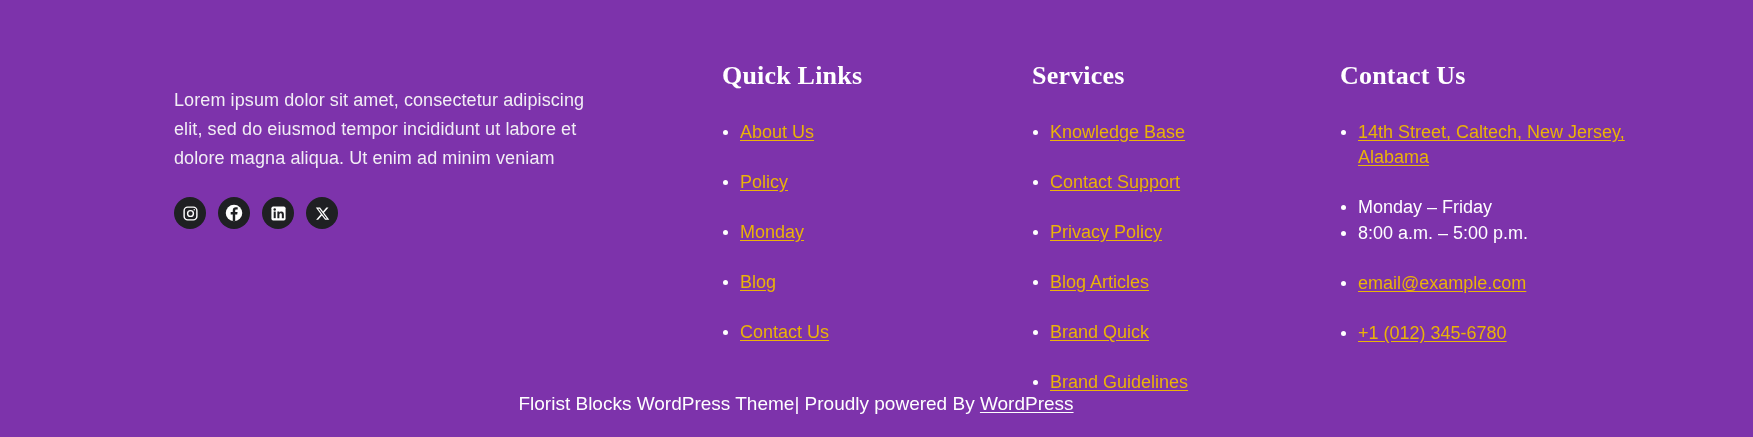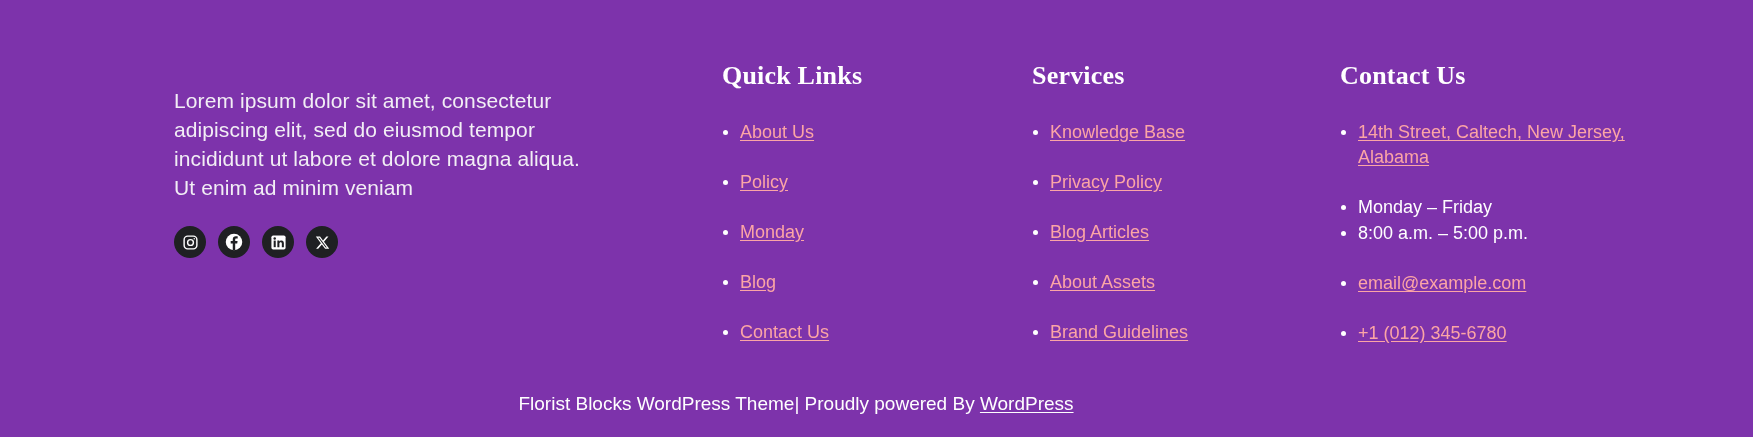--- a/index.html
+++ b/index.html
@@ -31,21 +31,21 @@
   }
 
   
   .col-about {
     position: absolute;
     left: 174px;
     top: 86px;
     width: 430px;
   }
   .about-text {
-    font-size: 21px;
+    font-size: 18px;
     line-height: 29px;
     color: #f2eef5;
     letter-spacing: 0.1px;
     margin: 0;
   }
   .social-row {
     display: flex;
     gap: 12px;
     margin-top: 24px;
   }
@@ -100,21 +100,21 @@
     content: "";
     position: absolute;
     left: 1px;
     top: 10px;
     width: 5px;
     height: 5px;
     border-radius: 50%;
     background: #ffffff;
   }
   ul.link-list a {
-    color: #fca5a5;
+    color: #eab308;
     text-decoration: underline;
     text-underline-offset: 2px;
     cursor: pointer;
   }
   ul.link-list span.plain {
     color: #ffffff;
     text-decoration: none;
   }
 
   
@@ -201,23 +201,24 @@
         <li><a>Monday</a></li>
         <li><a>Blog</a></li>
         <li><a>Contact Us</a></li>
       </ul>
     </div>
 
     <div class="col col-services">
       <h3 class="col-heading">Services</h3>
       <ul class="link-list">
         <li><a>Knowledge Base</a></li>
+        <li><a>Contact Support</a></li>
         <li><a>Privacy Policy</a></li>
         <li><a>Blog Articles</a></li>
-        <li><a>About Assets</a></li>
+        <li><a>Brand Quick</a></li>
         <li><a>Brand Guidelines</a></li>
       </ul>
     </div>
 
     <div class="col col-contact">
       <h3 class="col-heading">Contact Us</h3>
       <ul class="link-list">
         <li><a>14th Street, Caltech, New Jersey, Alabama</a></li>
         <li class="tight"><span class="plain">Monday – Friday</span></li>
         <li><span class="plain">8:00 a.m. – 5:00 p.m.</span></li>

